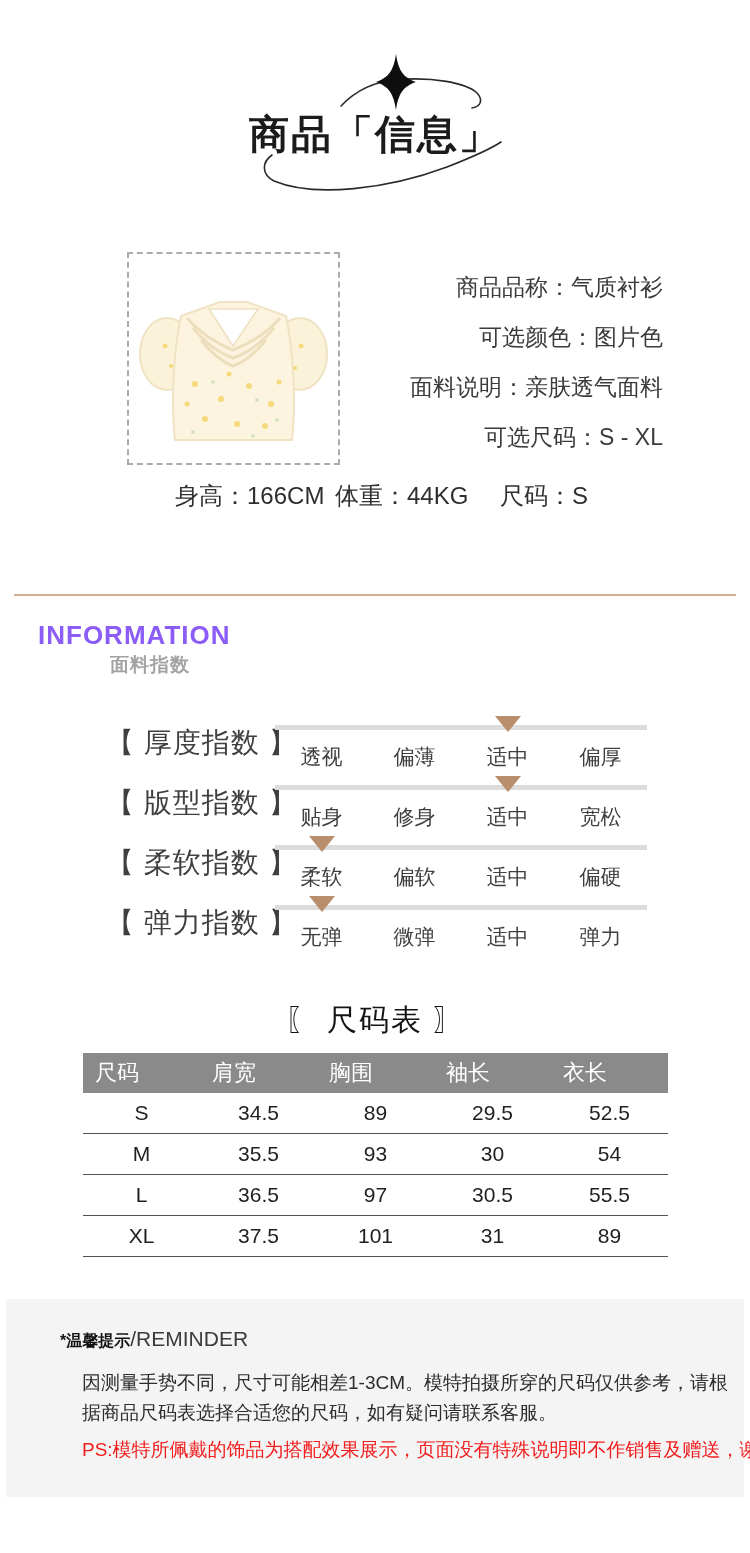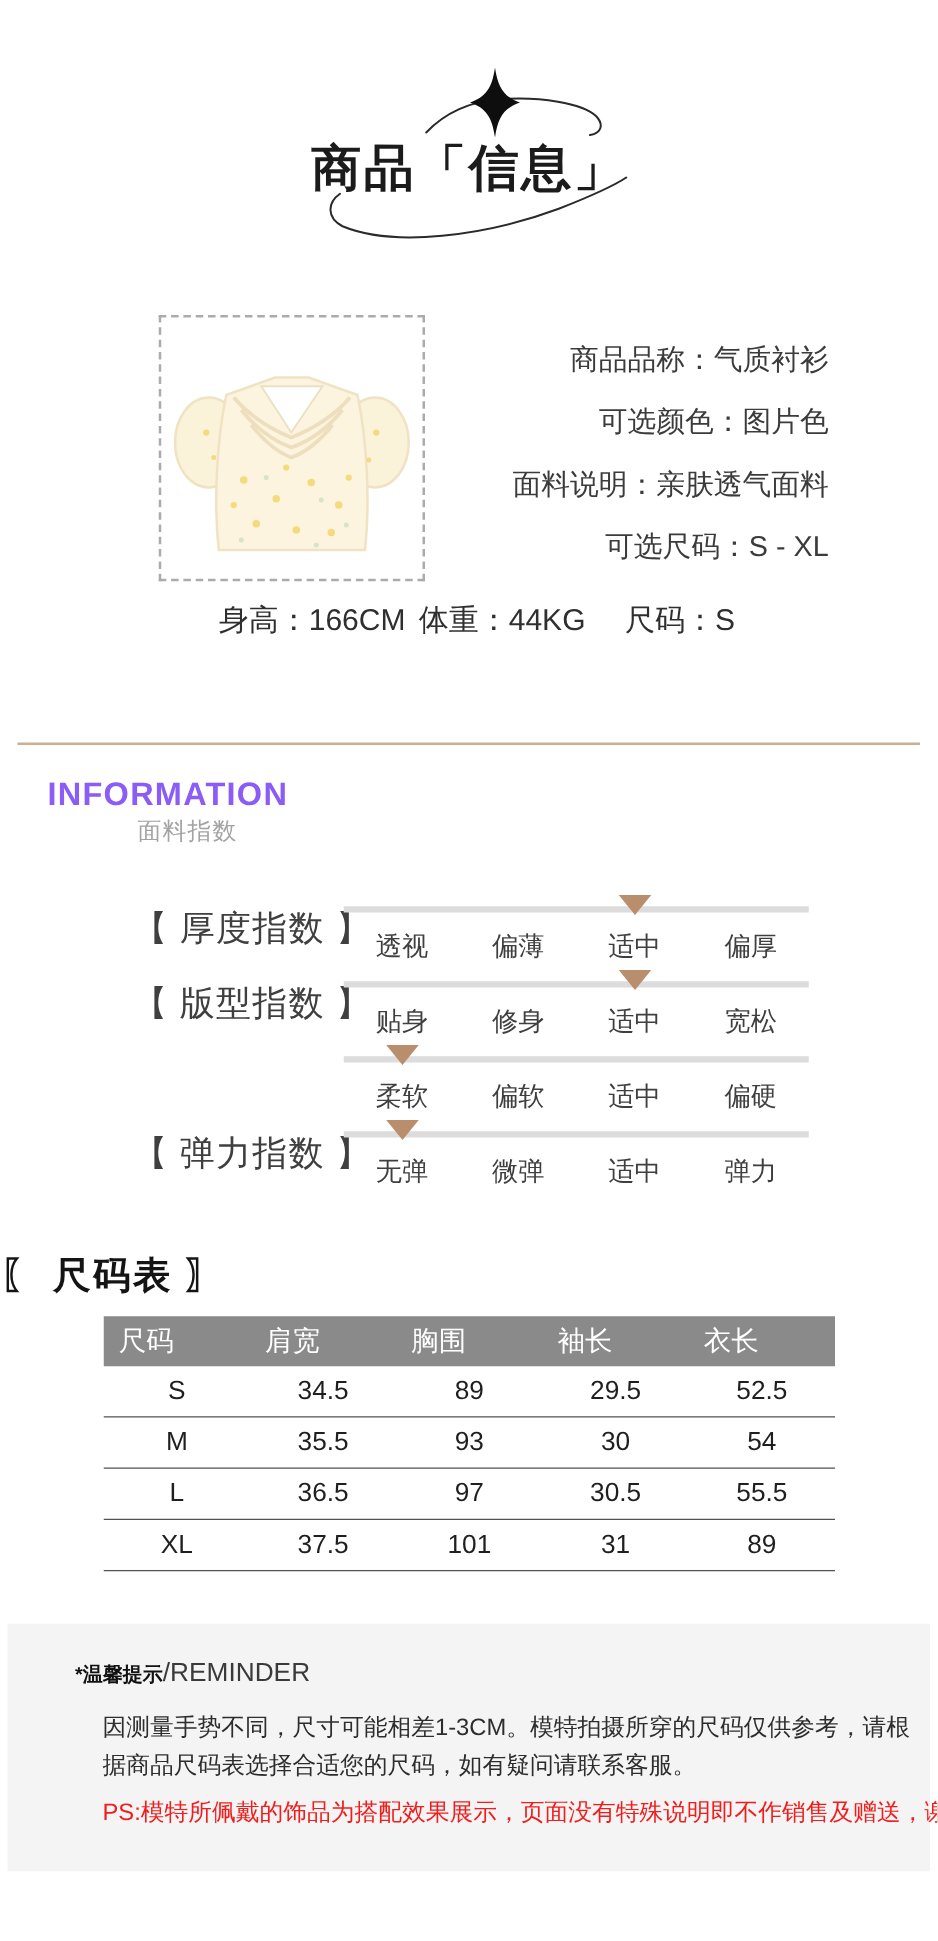--- a/index.html
+++ b/index.html
@@ -24,35 +24,35 @@
   .d-label{color:#3b3b3b;}
   .d-value{color:#3b3b3b;}
   .model-row{position:absolute;left:0;top:480px;width:750px;height:32px;margin:0;padding:0;list-style:none;}
   .model-item{position:absolute;top:0;font-size:24px;color:#2f2f2f;white-space:nowrap;}
   .model-item:nth-of-type(1){left:175px;}
   .model-item:nth-of-type(2){left:335px;}
   .model-item:nth-of-type(3){left:500px;}
   
   .divider{position:absolute;left:14px;top:594px;width:722px;height:2px;background:#d0ae90;}
   .info-heading{position:absolute;left:38px;top:620px;margin:0;font-size:26px;font-weight:700;color:#8b5cf6;letter-spacing:1px;}
-  .info-subheading{position:absolute;left:110px;top:652px;font-size:19px;font-weight:400;color:#a3a3a3;letter-spacing:1px;}
+  .info-subheading{position:absolute;left:110px;top:652px;font-size:19px;font-weight:700;color:#a3a3a3;letter-spacing:1px;}
   .index-section{position:absolute;left:0;top:712px;width:750px;height:250px;}
   .index-row{position:absolute;left:0;width:750px;height:60px;}
   .index-name{position:absolute;left:106px;top:12px;font-size:28px;color:#3f3f3f;letter-spacing:1px;white-space:nowrap;}
   .index-scale{position:absolute;left:275px;top:0;width:372px;height:60px;}
   .index-bar{position:absolute;left:0;top:13px;width:372px;height:5px;background:#dcdcdc;}
   .index-marker{
     position:absolute;top:4px;width:0;height:0;
     border-left:13px solid transparent;border-right:13px solid transparent;
     border-top:16px solid #b98e6c;
   }
   .index-options{position:absolute;left:0;top:31px;width:372px;display:flex;}
   .index-opt{flex:1 1 25%;text-align:center;font-size:21px;color:#3f3f3f;}
   
-  .size-title{position:absolute;left:0;top:1000px;width:750px;margin:0;font-size:30px;font-weight:700;color:#141414;letter-spacing:2px;}
+  .size-title{position:absolute;left:0;top:1000px;width:750px;margin:0;text-align:center;font-size:30px;font-weight:400;color:#141414;letter-spacing:2px;}
   .size-table{position:absolute;left:83px;top:1053px;width:585px;}
   .size-table .hrow{display:flex;height:40px;background:#8a8a8a;color:#fff;align-items:center;}
   .size-table .hcell{flex:1 1 20%;font-size:22px;padding-left:12px;}
   .size-table .brow{display:flex;height:40px;align-items:center;border-bottom:1px solid #535353;}
   .size-table .bcell{flex:1 1 20%;text-align:center;font-size:21px;color:#1f1f1f;}
   
   .reminder-card{position:absolute;left:6px;top:1299px;width:738px;height:198px;background:#f4f4f4;}
   .reminder-title{position:absolute;left:54px;top:28px;white-space:nowrap;}
   .reminder-title .t-bold{font-size:16px;font-weight:700;color:#111;}
   .reminder-title .t-rest{font-size:21px;font-weight:400;color:#3a3a3a;}
@@ -152,20 +152,21 @@
           <div class="index-marker" style="left: calc(62.5% - 13px); border-top-color: rgb(185, 142, 108);"></div>
           <div class="index-options">
             <span class="index-opt">贴身</span>
             <span class="index-opt">修身</span>
             <span class="index-opt">适中</span>
             <span class="index-opt">宽松</span>
           </div>
         </div>
       </div>
       <div class="index-row" style="top: 120px;">
+        <div class="index-name">【 柔软指数 】</div>
         <div class="index-scale">
           <div class="index-bar" style="background: rgb(220, 220, 220);"></div>
           <div class="index-marker" style="left: calc(12.5% - 13px); border-top-color: rgb(185, 142, 108);"></div>
           <div class="index-options">
             <span class="index-opt">柔软</span>
             <span class="index-opt">偏软</span>
             <span class="index-opt">适中</span>
             <span class="index-opt">偏硬</span>
           </div>
         </div>

